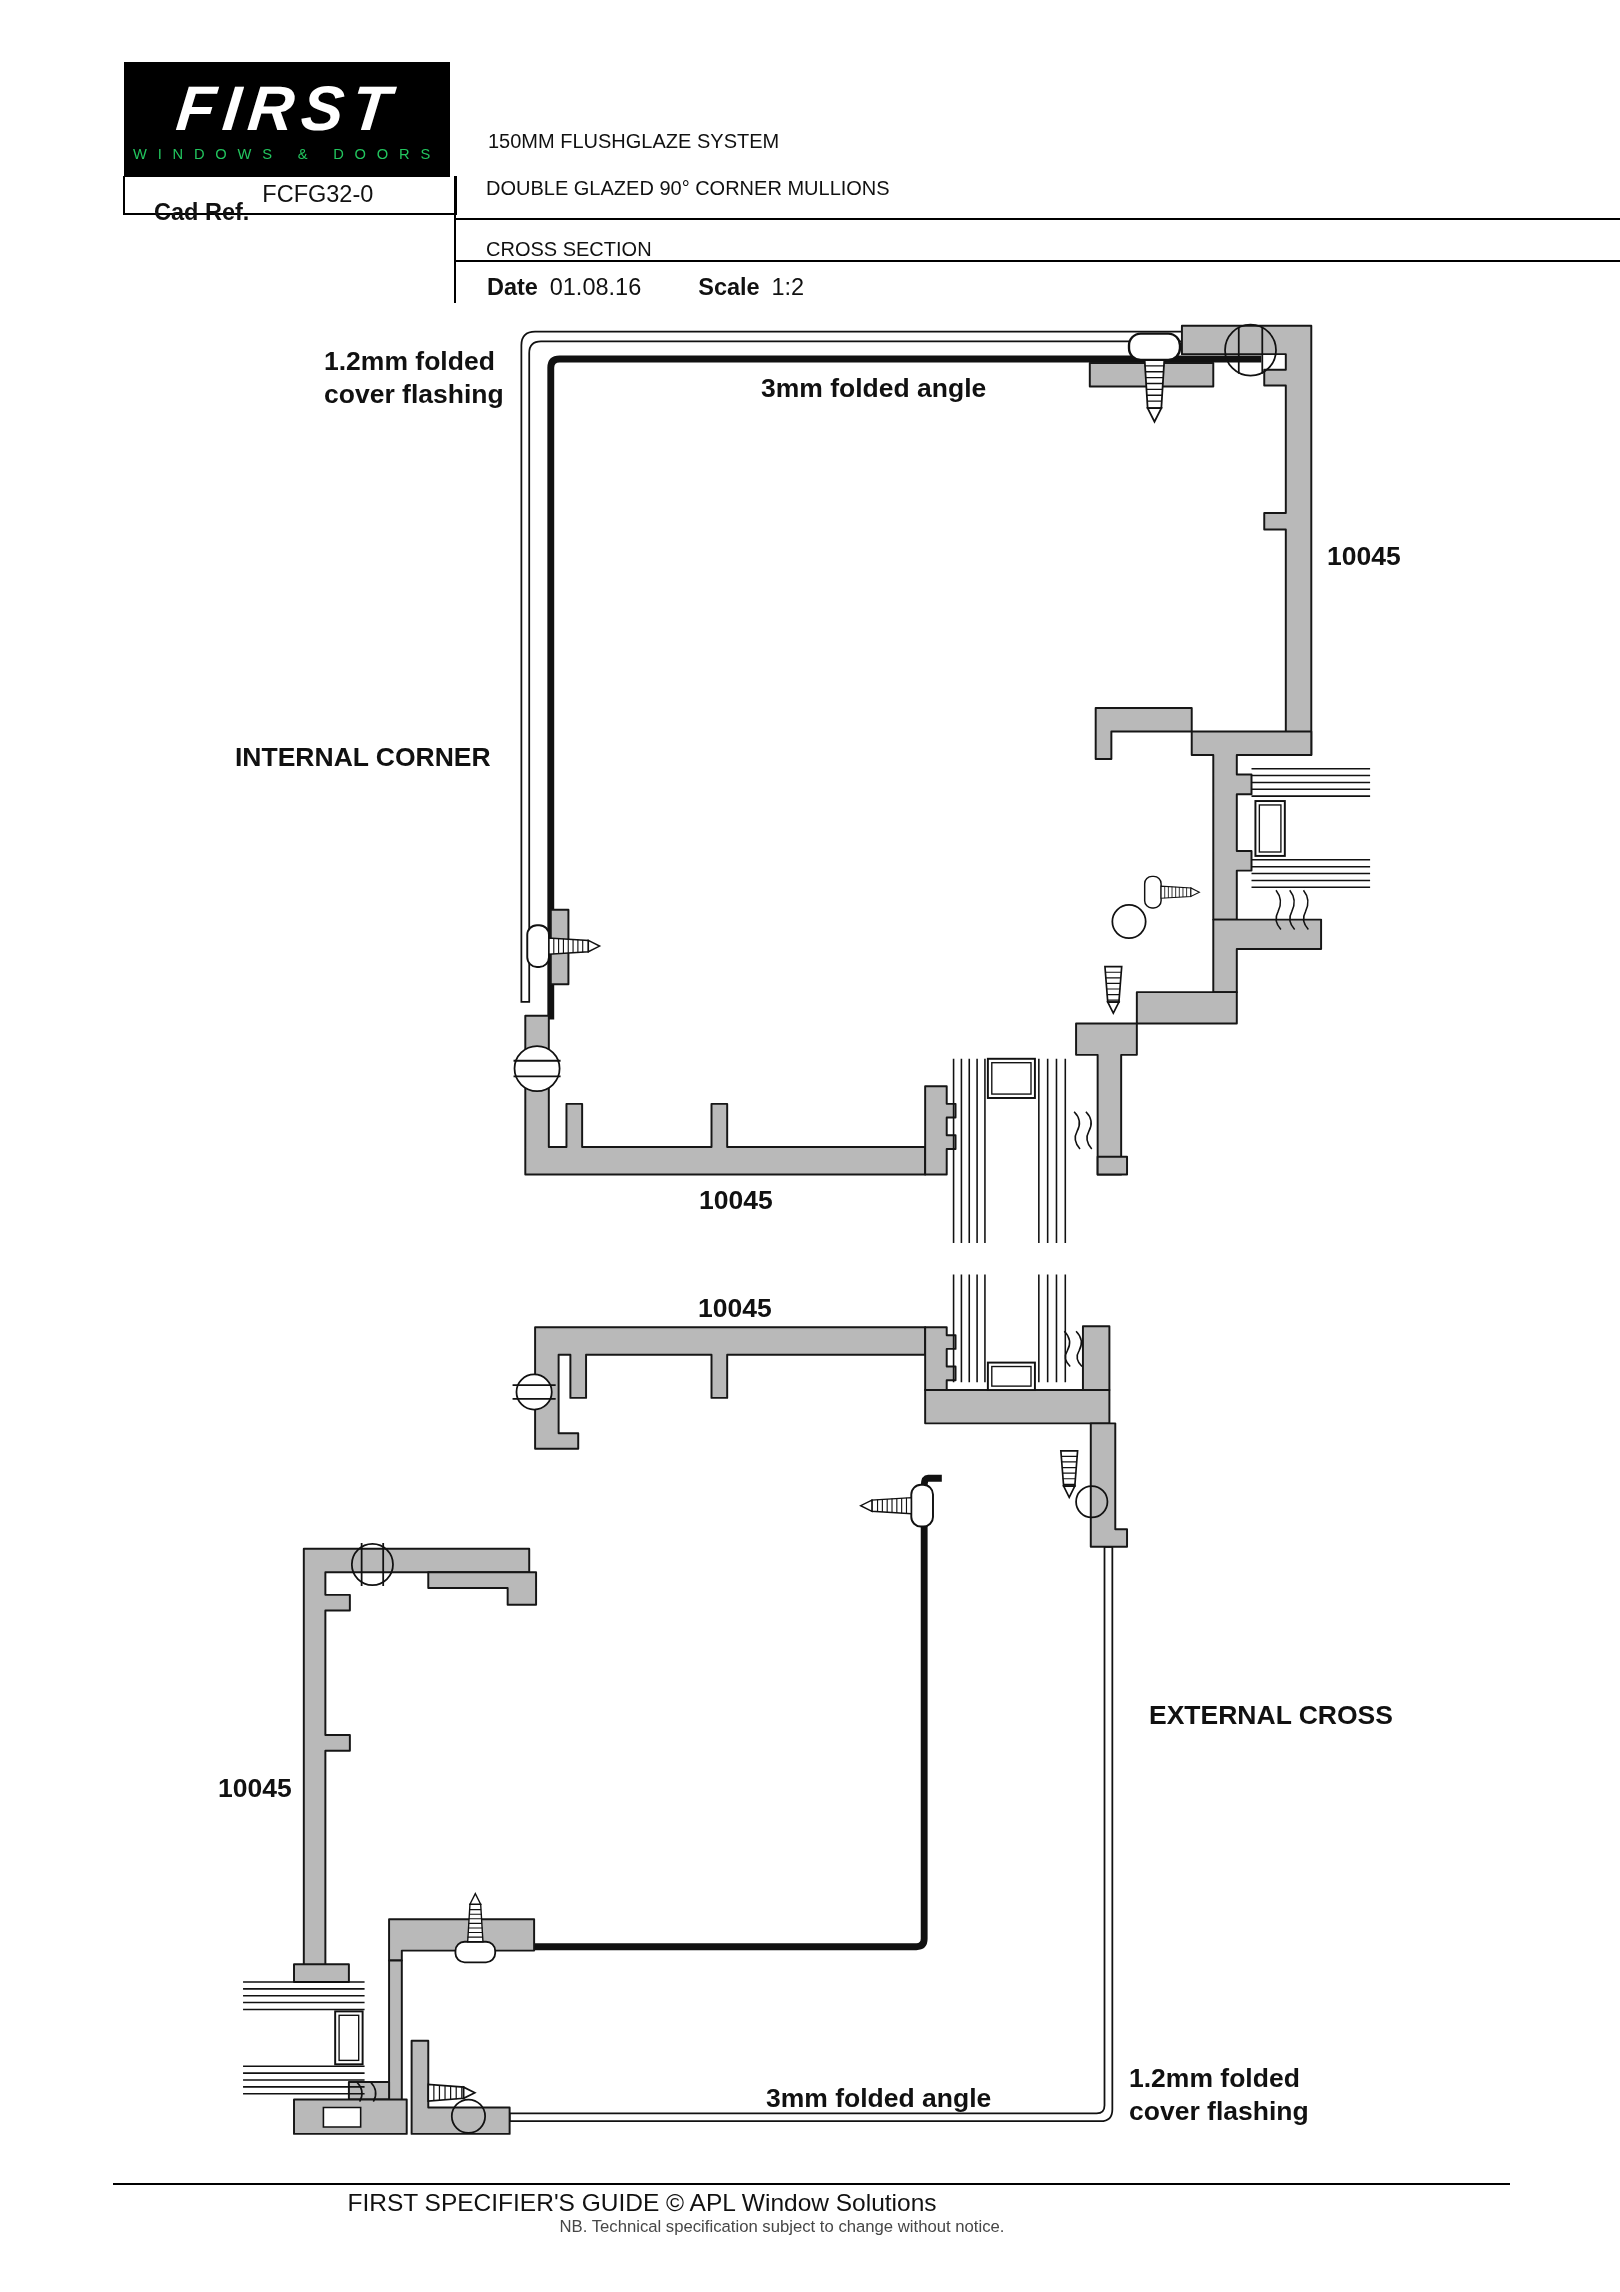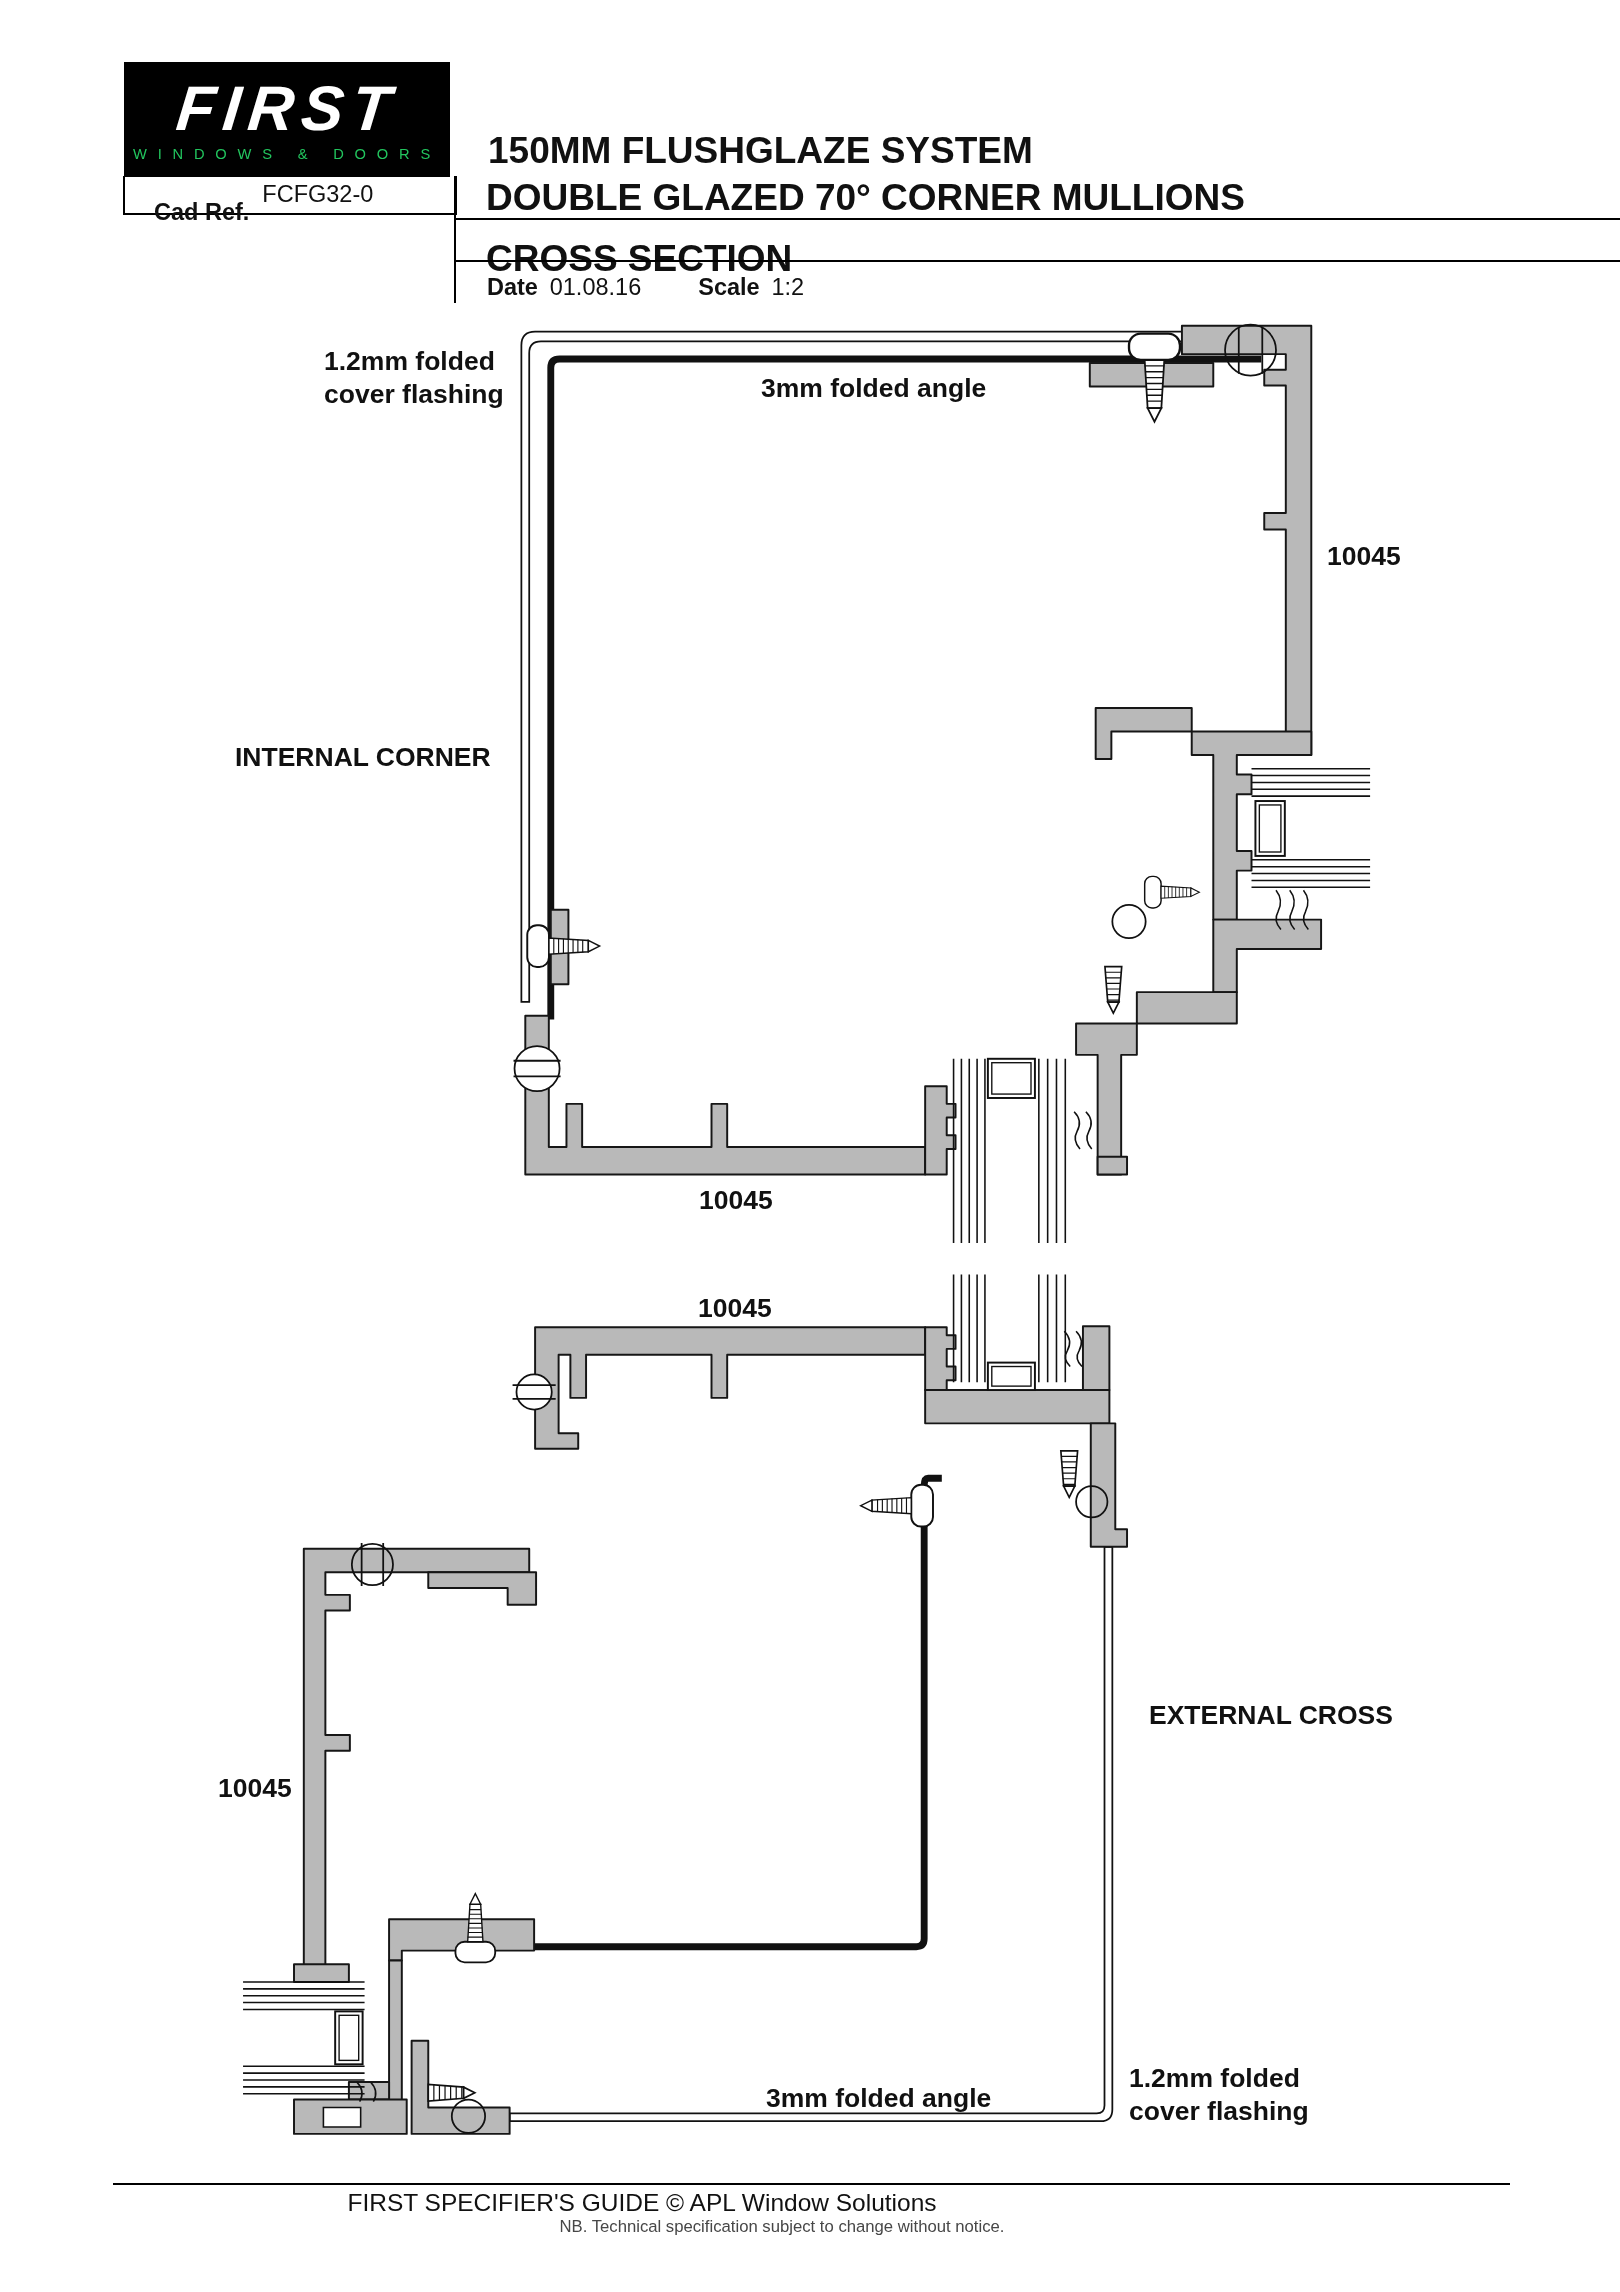--- a/index.html
+++ b/index.html
@@ -21,21 +21,21 @@
   #logo-tagline{
     color:#22c55e;font-size:14.7px;letter-spacing:10.8px;margin-top:5.9px;white-space:nowrap;
   }
   #cadref-cell{
     left:123px;top:176px;width:330px;height:37px;
     border-left:2px solid #000;border-right:2px solid #000;border-bottom:2px solid #000;
     display:flex;align-items:center;font-size:23.5px;
   }
   #cadref-cell .lbl{font-weight:bold;margin-left:29px;margin-top:36px;}
   #cadref-cell .val{margin-left:13px;}
-  .title{font-weight:bold;font-size:37px;white-space:nowrap;}
+  .title{font-weight:normal;font-size:20px;white-space:nowrap;}
   #title1{left:488px;top:130px;}
   #title2{left:486px;top:177px;}
   #title3{left:486px;top:238px;}
   .hrule{background:#000;height:2px;}
   #rule1{left:455px;top:218px;width:1165px;}
   #rule2{left:455px;top:260px;width:1165px;}
   #vdivider{left:454px;top:176px;width:2px;height:127px;background:#000;}
   #meta-row{left:487px;top:274px;font-size:23.5px;white-space:nowrap;}
   #meta-row .b{font-weight:bold;}
   #meta-row .v{font-weight:normal;}
@@ -207,21 +207,21 @@
   <div class="abs" id="logo-box">
     <div id="logo-brand">FIRST</div>
     <div id="logo-tagline">WINDOWS &amp; DOORS</div>
   </div>
   <div class="abs" id="cadref-cell">
     <span class="lbl">Cad Ref.</span>
     <span class="val">FCFG32-0</span>
   </div>
   <div class="abs" id="vdivider"></div>
   <div class="abs title" id="title1">150MM  FLUSHGLAZE SYSTEM</div>
-  <div class="abs title" id="title2">DOUBLE GLAZED 70° CORNER MULLIONS</div>
+  <div class="abs title" id="title2">DOUBLE GLAZED 90° CORNER MULLIONS</div>
   <div class="abs hrule" id="rule1"></div>
   <div class="abs title" id="title3">CROSS SECTION</div>
   <div class="abs hrule" id="rule2"></div>
   <div class="abs" id="meta-row">
     <span class="b">Date</span><span class="sp"></span><span class="v">01.08.16</span><span class="gap"></span><span class="b">Scale</span><span class="sp"></span><span class="v">1:2</span>
   </div>
 
   <div class="abs dlabel" style="left:324px;top:345px;">
     <div>1.2mm folded</div>
     <div>cover flashing</div>

